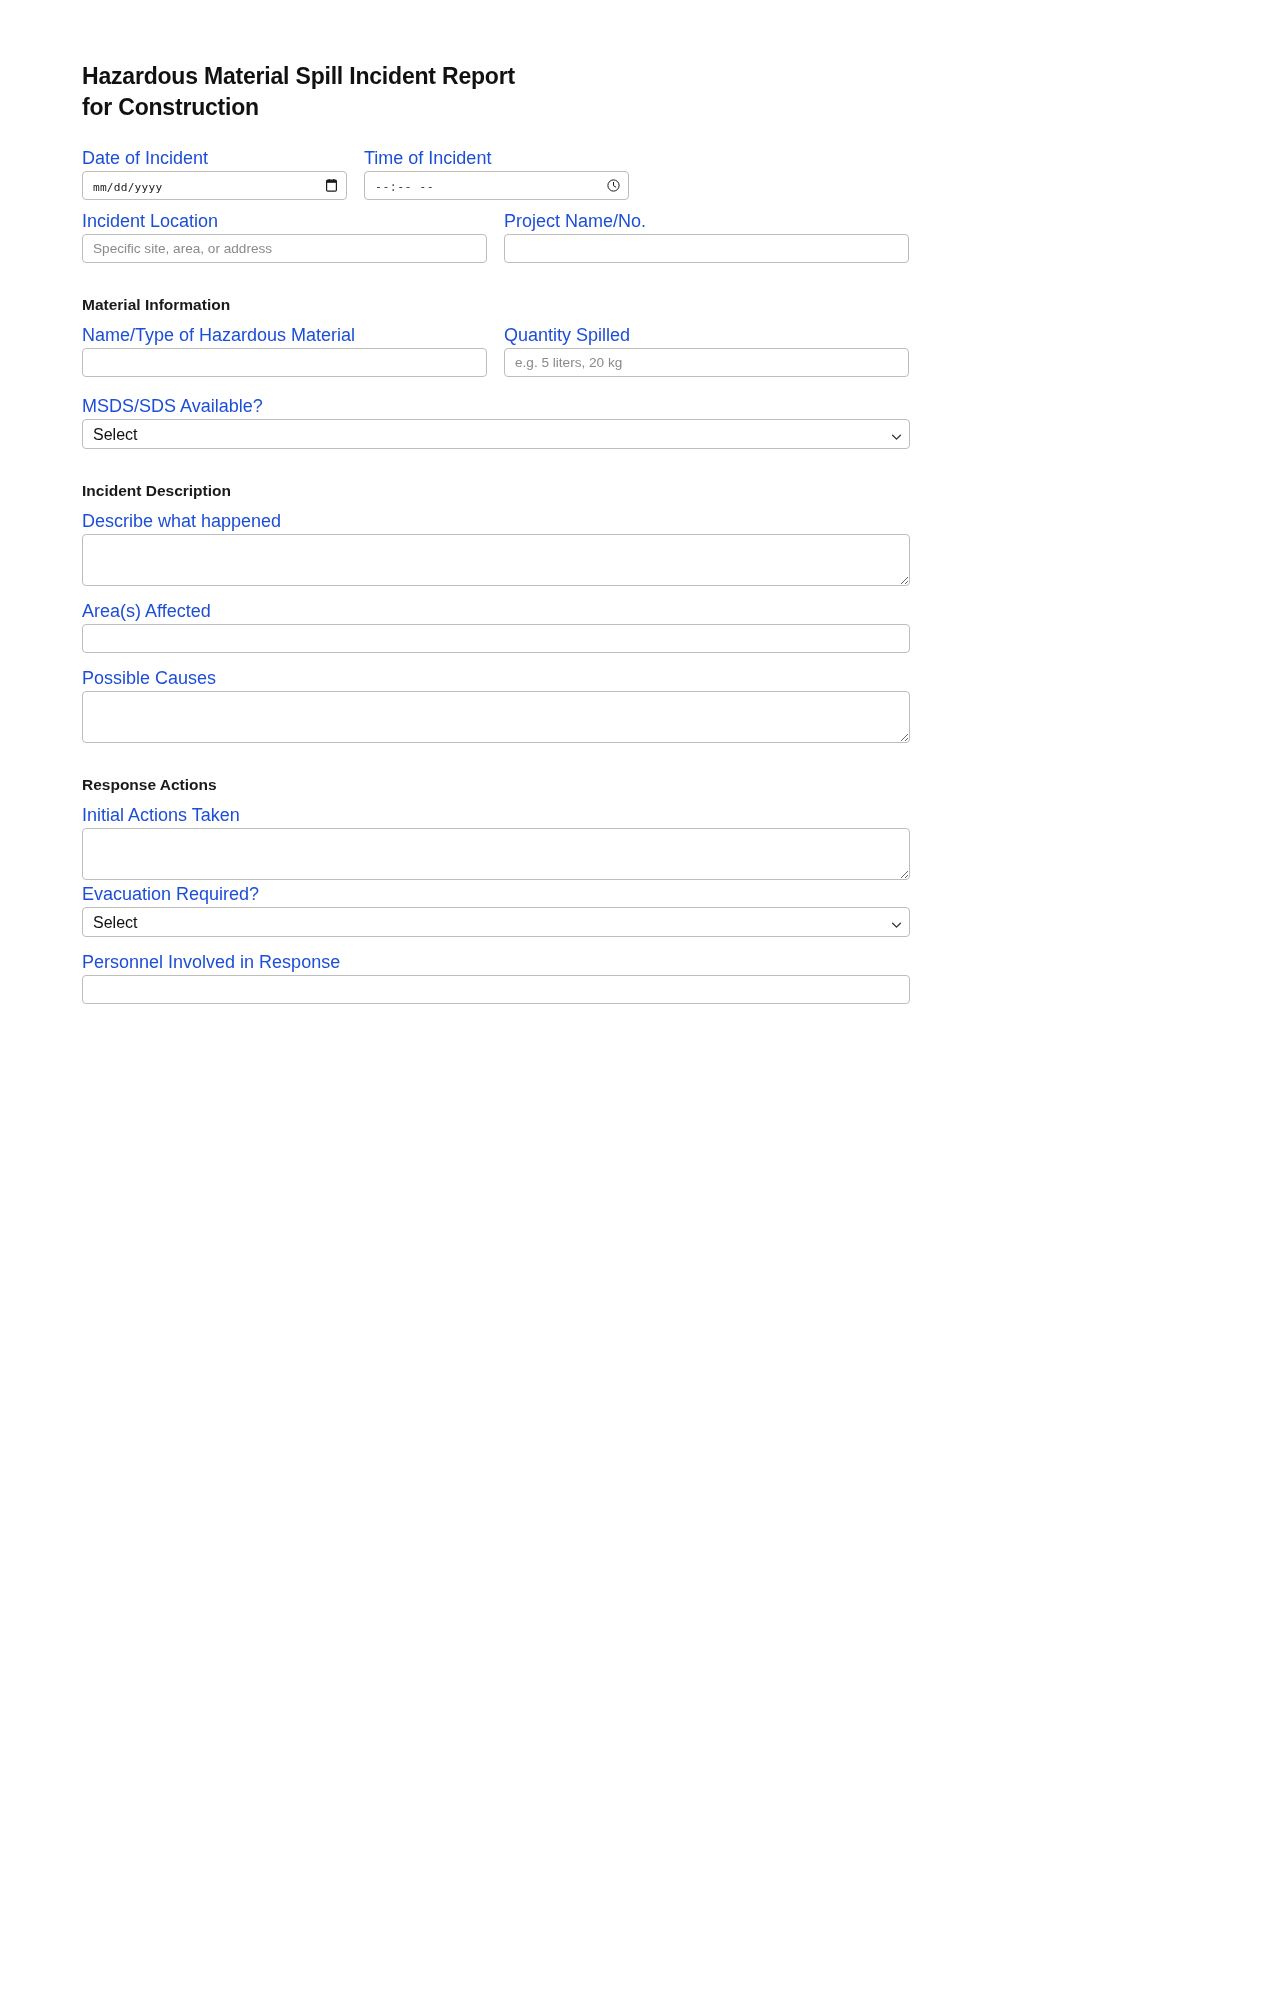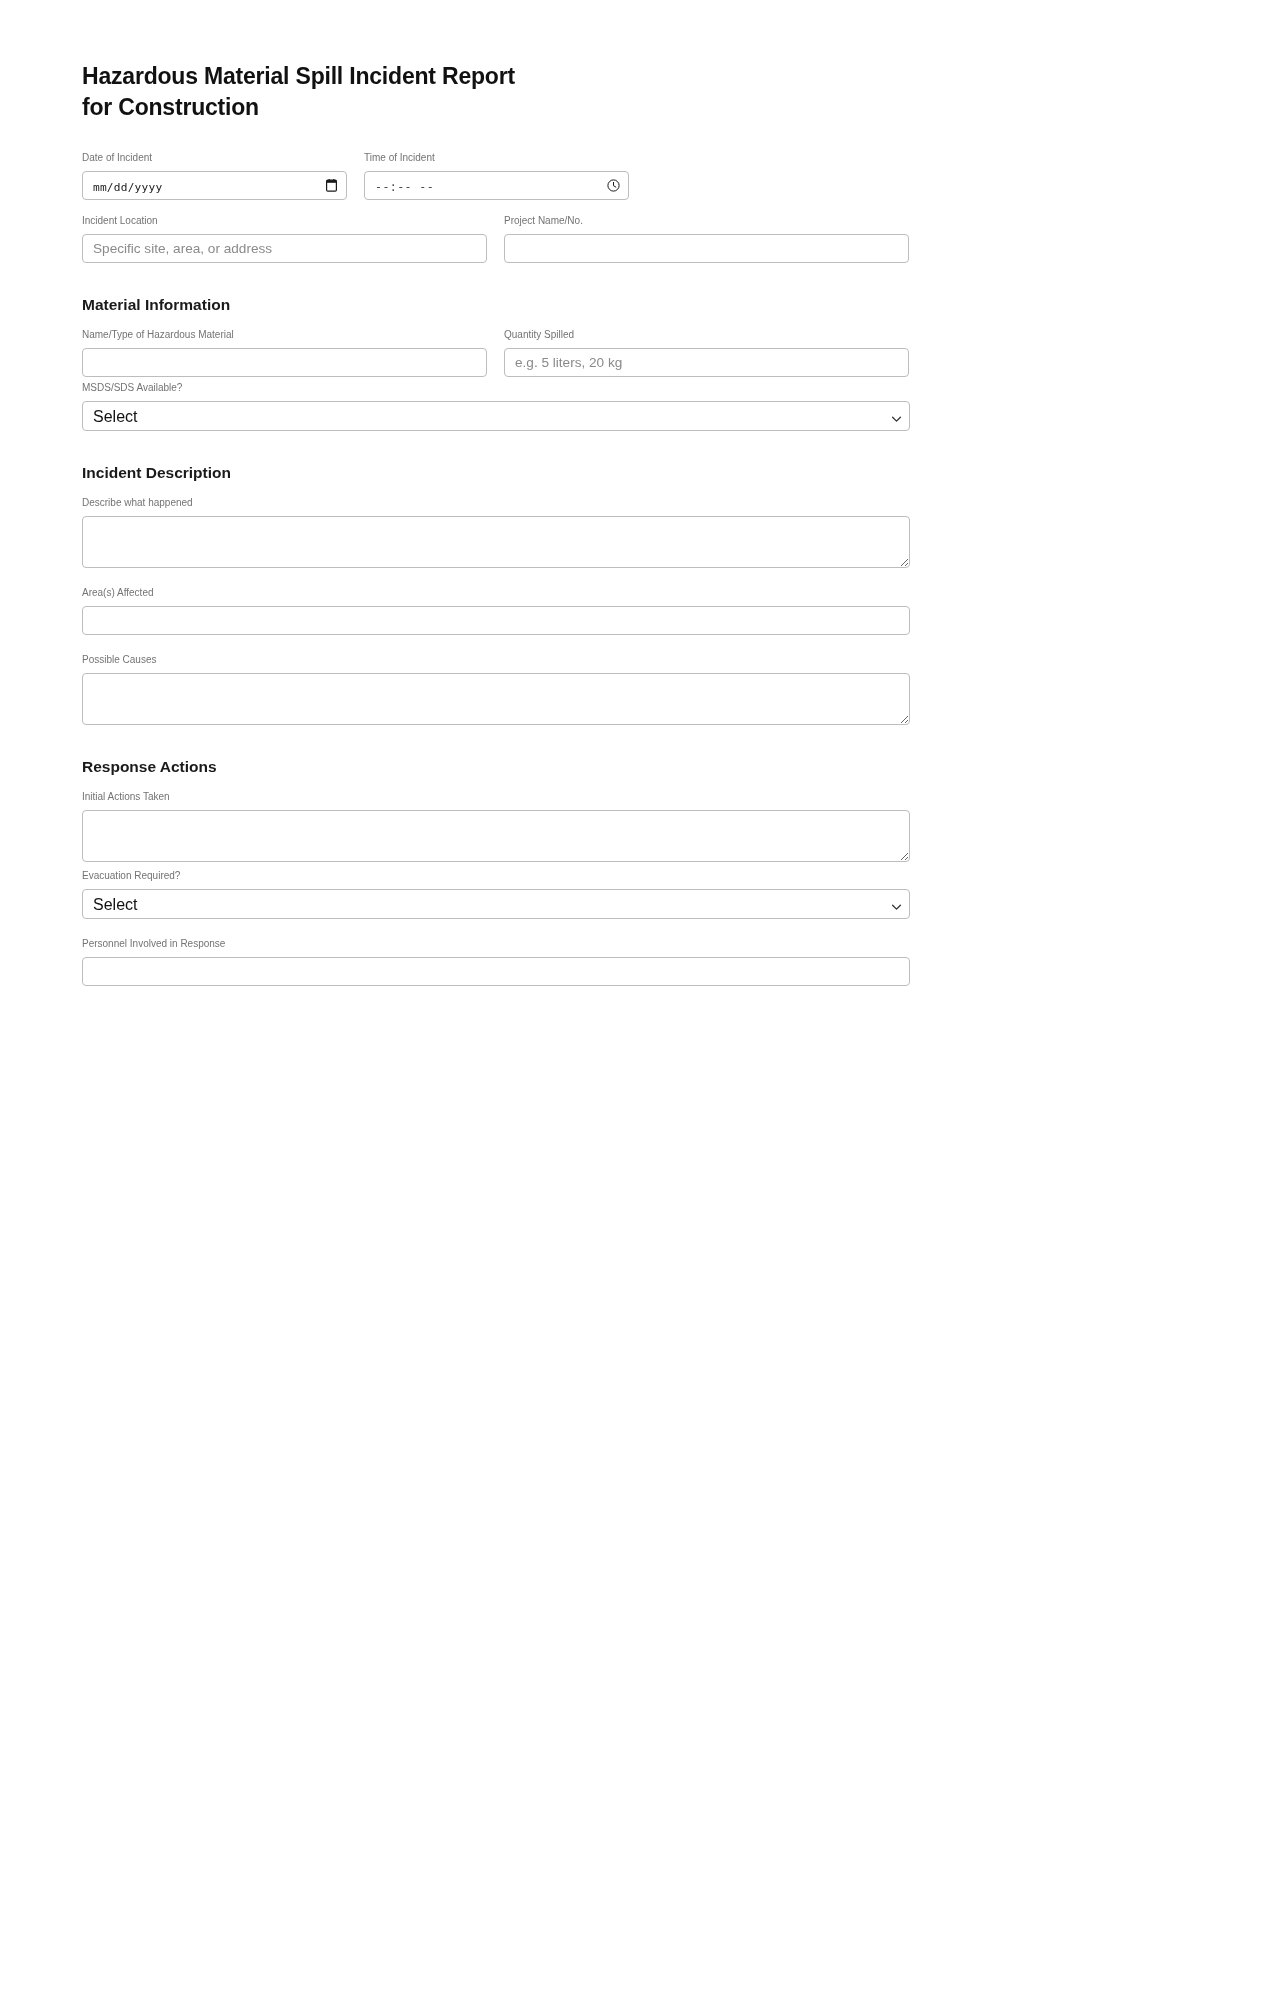--- a/index.html
+++ b/index.html
@@ -61,31 +61,31 @@
     line-height: 18px;
     color: #1a1a1a;
     margin: 0 0 13px 0;
     font-weight: bold;
   }
 
   .section-block { margin-top: 33px; }
 
   .field-label {
     display: block;
-    font-size: 10px;
+    font-size: 18px;
     line-height: 16px;
-    color: #737373;
+    color: #1d4ed8;
     margin: 0 0 5px 0;
     white-space: nowrap;
   }
 
   .row {
     display: flex;
     gap: 17px;
-    margin-bottom: 3px;
+    margin-bottom: 21px;
   }
   .row.tight { margin-bottom: 13px; }
 
   .col { display: flex; flex-direction: column; }
   .col-date  { width: 265px; }
   .col-time  { width: 265px; }
   .col-rep   { width: 263px; }
   .col-half  { width: 405px; }
   .col-full  { width: 828px; }
 

